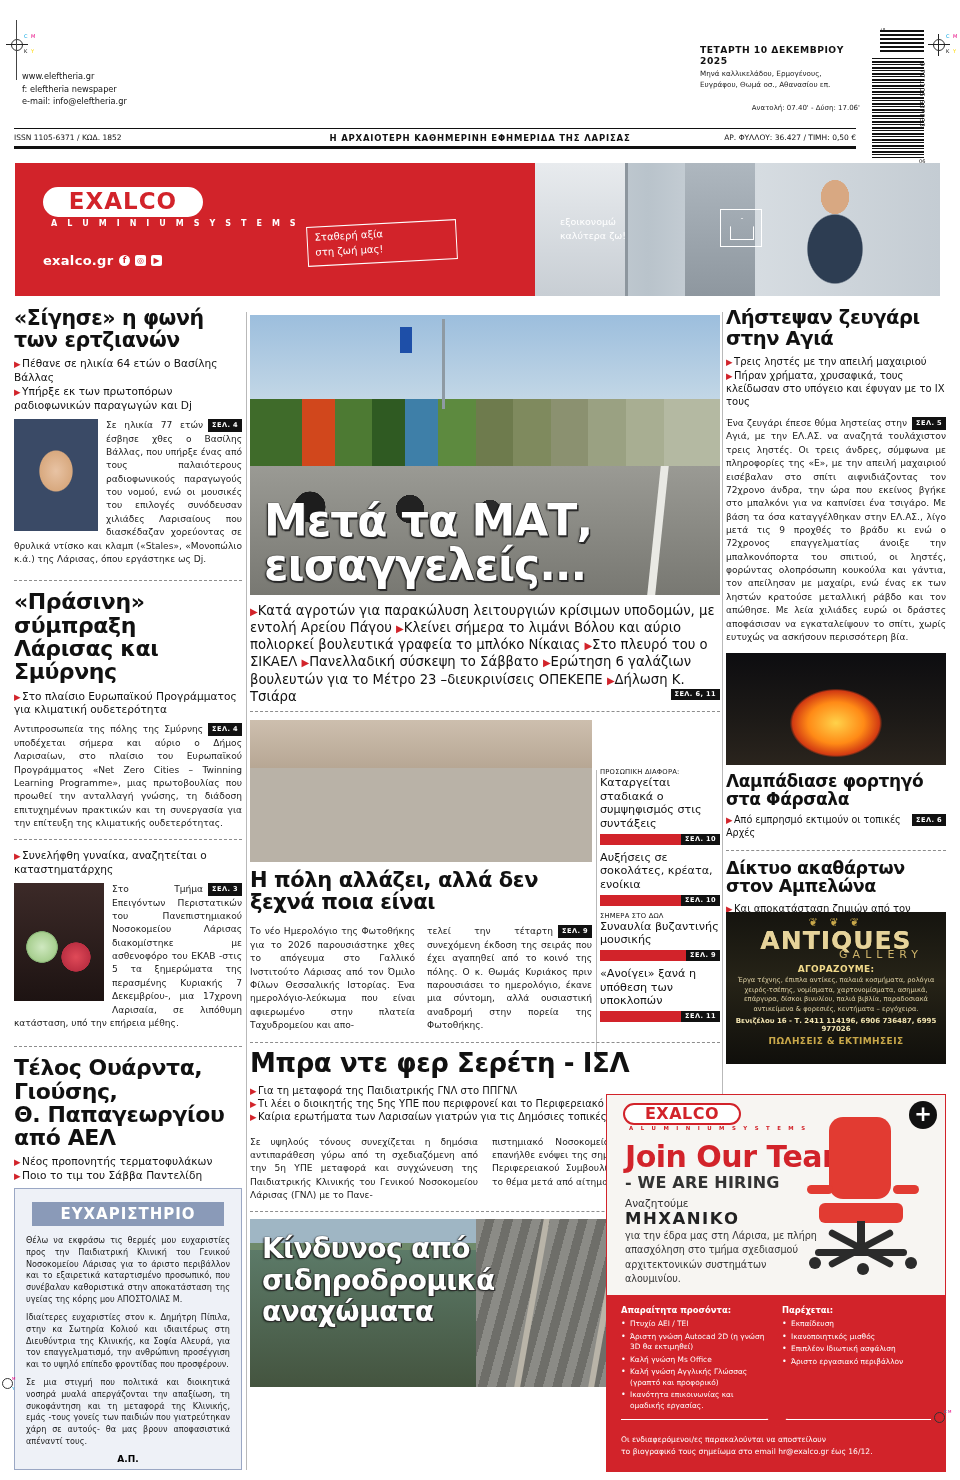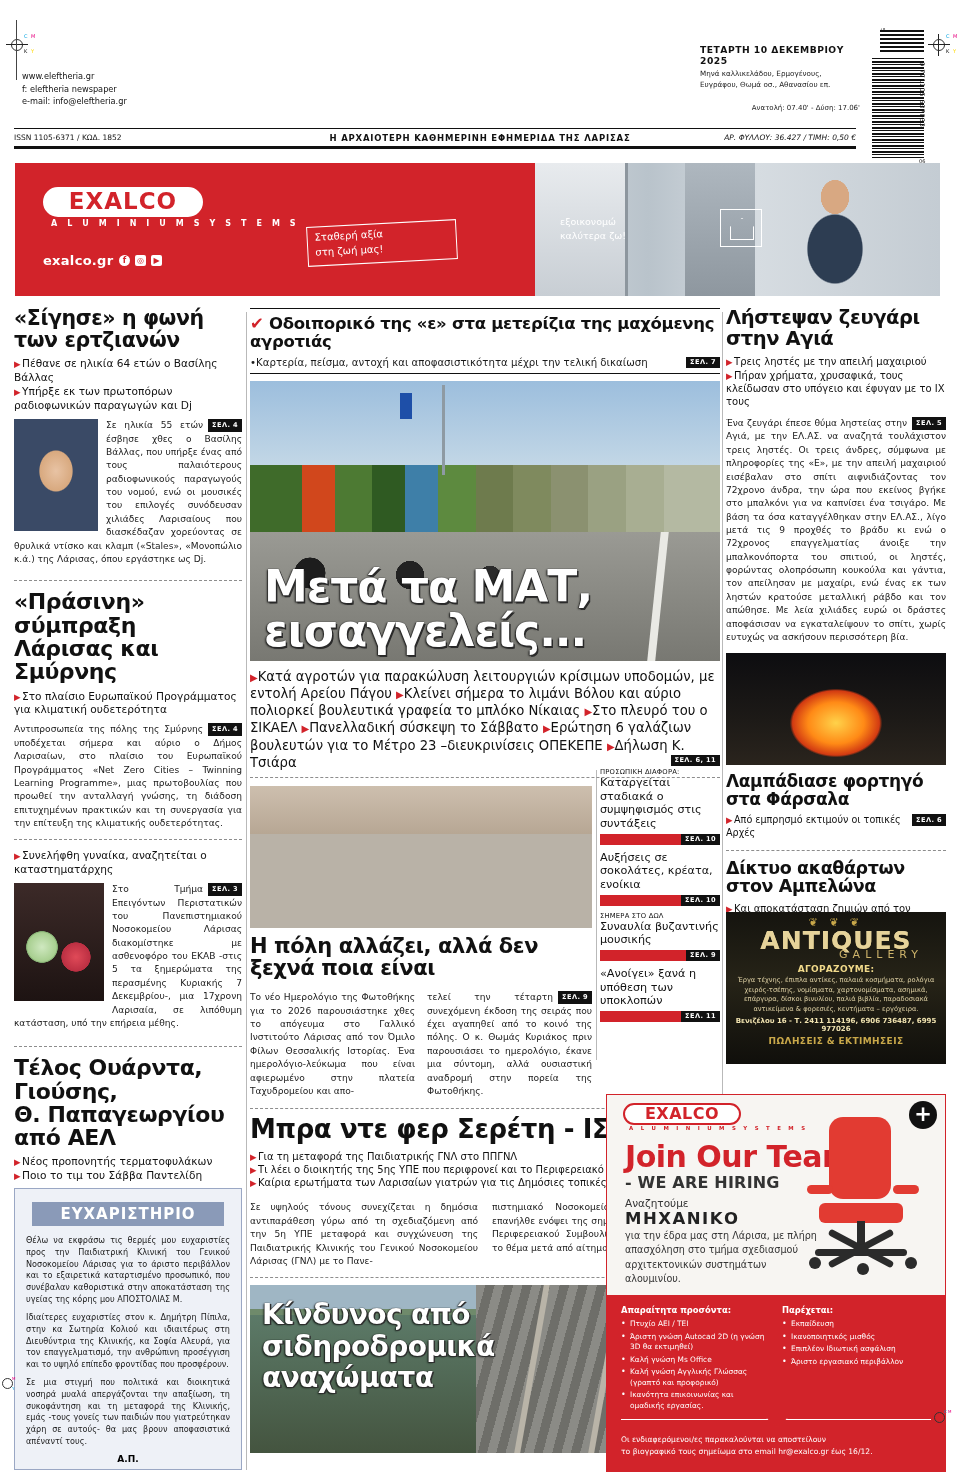--- a/index.html
+++ b/index.html
@@ -49,21 +49,21 @@
   .bc-ean{position:absolute;left:47px;top:132px;font-size:5px;color:#111;}
   .crop-tr { position:absolute; left:928px; top:34px; width:22px; height:22px; }
   .crop-tr:before,.crop-tr:after{content:"";position:absolute;background:#222;}
   .crop-tr:before{left:10px;top:0;width:1px;height:22px;}
   .crop-tr:after{left:0;top:10px;width:22px;height:1px;}
 
   .mast-rule { position:absolute; left:14px; top:128px; width:842px; height:1px; background:#111; }
   .issn { position:absolute; left:14px; top:133px; font-size:7.5px; color:#111; }
   .tagline { position:absolute; left:300px; top:133px; width:360px; text-align:center;
              font-size:8.5px; font-weight:700; letter-spacing:.8px; color:#111; }
-  .issue { position:absolute; right:104px; top:133px; font-size:7.5px; color:#111;font-style:italic; }
+  .issue { position:absolute; right:104px; top:133px; font-size:7.5px; color:#111; }
   .mast-rule2 { position:absolute; left:14px; top:146px; width:842px; height:3px; background:#111; }
 
   
   .banner { position:absolute; left:15px; top:163px; width:925px; height:133px; overflow:hidden; background:#d2232a; }
   .banner-left { position:absolute; left:0; top:0; width:520px; height:133px; background:#d2232a; }
   .ex-logo { position:absolute; left:28px; top:24px; width:160px; height:30px;
              border:2.5px solid #fff; border-radius:16px; background:#fff; }
   .ex-logo span { display:block; text-align:center; line-height:25px; font-size:23px; font-weight:800;
                   letter-spacing:1px; color:#d2232a; font-family:"DejaVu Sans","Liberation Sans",sans-serif;}
   .ex-sub { position:absolute; left:36px; top:56px; font-size:8px; letter-spacing:3.6px; color:#fff; font-weight:600;}
@@ -324,21 +324,21 @@
 
     <div>
       <h2 class="hl hl-s">«Σίγησε» η φωνή των ερτζιανών</h2>
       <div class="bullets">
         <div class="bullet"><span class="tri">▶</span><span>Πέθανε σε ηλικία 64 ετών ο Βασίλης Βάλλας</span></div>
         <div class="bullet"><span class="tri">▶</span><span>Υπήρξε εκ των πρωτοπόρων ραδιοφωνικών παραγωγών και Dj</span></div>
       </div>
       <div class="body">
         <div class="photo ph-radio"></div>
         <span class="sel sel-r">ΣΕΛ. 4</span>
-        <span>Σε ηλικία 55 ετών έσβησε χθες ο Βασίλης Βάλλας, που υπήρξε ένας από τους παλαιότερους ραδιοφωνικούς παραγωγούς του νομού, ενώ οι μουσικές του επιλογές συνόδευσαν χιλιάδες Λαρισαίους που διασκέδαζαν χορεύοντας σε θρυλικά ντίσκο και κλαμπ («Stales», «Μονοπώλιο κ.ά.) της Λάρισας, όπου εργάστηκε ως Dj.</span>
+        <span>Σε ηλικία 77 ετών έσβησε χθες ο Βασίλης Βάλλας, που υπήρξε ένας από τους παλαιότερους ραδιοφωνικούς παραγωγούς του νομού, ενώ οι μουσικές του επιλογές συνόδευσαν χιλιάδες Λαρισαίους που διασκέδαζαν χορεύοντας σε θρυλικά ντίσκο και κλαμπ («Stales», «Μονοπώλιο κ.ά.) της Λάρισας, όπου εργάστηκε ως Dj.</span>
       </div>
     </div>
 
     <div class="dashes" style="margin-top:14px;"></div>
 
     <div>
       <h2 class="hl hl-m">
         <span>«Πράσινη» σύμπραξη</span><br>
         <span>Λάρισας και Σμύρνης</span>
       </h2>
@@ -385,30 +385,20 @@
   <div class="thanks">
     <h3>ΕΥΧΑΡΙΣΤΗΡΙΟ</h3>
     <p>Θέλω να εκφράσω τις θερμές μου ευχαριστίες προς την Παιδιατρική Κλινική του Γενικού Νοσοκομείου Λάρισας για το άριστο περιβάλλον και το εξαιρετικά καταρτισμένο προσωπικό, που συνέβαλαν καθοριστικά στην αποκατάσταση της υγείας της κόρης μου ΑΠΟΣΤΟΛΙΑΣ Μ.</p>
     <p>Ιδιαίτερες ευχαριστίες στον κ. Δημήτρη Πίπιλα, στην κα Σωτηρία Κολιού και ιδιαιτέρως στη Διευθύντρια της Κλινικής, κα Σοφία Αλευρά, για τον επαγγελματισμό, την ανθρώπινη προσέγγιση και το υψηλό επίπεδο φροντίδας που προσφέρουν.</p>
     <p>Σε μια στιγμή που πολιτικά και διοικητικά νοσηρά μυαλά απεργάζονται την απαξίωση, τη συκοφάντηση και τη μεταφορά της Κλινικής, εμάς -τους γονείς των παιδιών που γιατρεύτηκαν χάρη σε αυτούς- θα μας βρουν αποφασιστικά απέναντί τους.</p>
     <div class="sig">Α.Π.</div>
   </div>
 
   <div class="col-mid">
 
-    <div style="border-top:1px solid #111;border-bottom:1px solid #111;padding:6px 0 5px;">
-      <div style="font-size:16.5px;font-weight:800;color:#111;letter-spacing:-.3px;line-height:1.12;">
-        <span style="color:#d2232a;">✔</span>
-        <span>Οδοιπορικό της «ε» στα μετερίζια της μαχόμενης αγροτιάς</span>
-      </div>
-      <div style="font-size:10.2px;color:#1a1a1a;margin-top:5px;">
-        <span class="sel sel-r">ΣΕΛ. 7</span>
-        <span class="dot">•</span><span>Καρτερία, πείσμα, αντοχή και αποφασιστικότητα μέχρι την τελική δικαίωση</span>
-      </div>
-    </div>
 
     <div class="photo ph-main" style="margin-top:7px;">
       <div class="sky"></div>
       <div class="tractors"></div>
       <div class="road"></div>
       <div class="wheels"></div>
       <div class="flag"></div>
       <div class="pole"></div>
       <div class="headline-over">
         <span>Μετά τα ΜΑΤ,</span><br>

